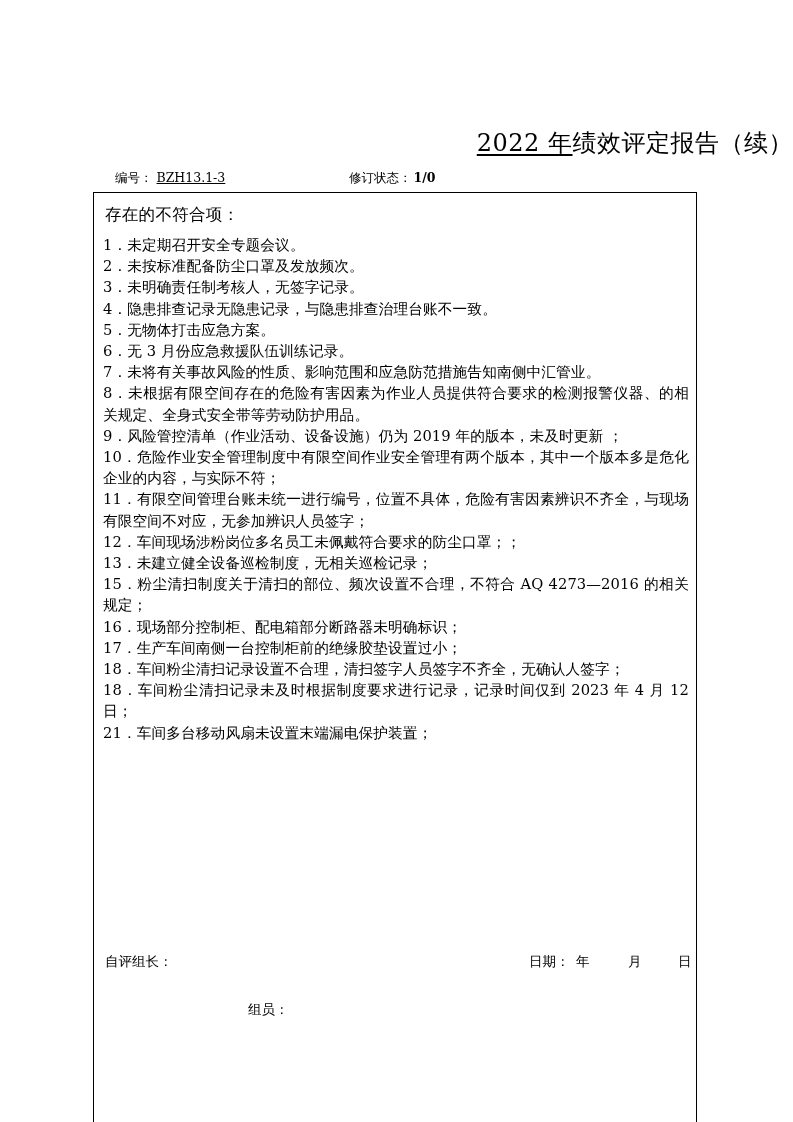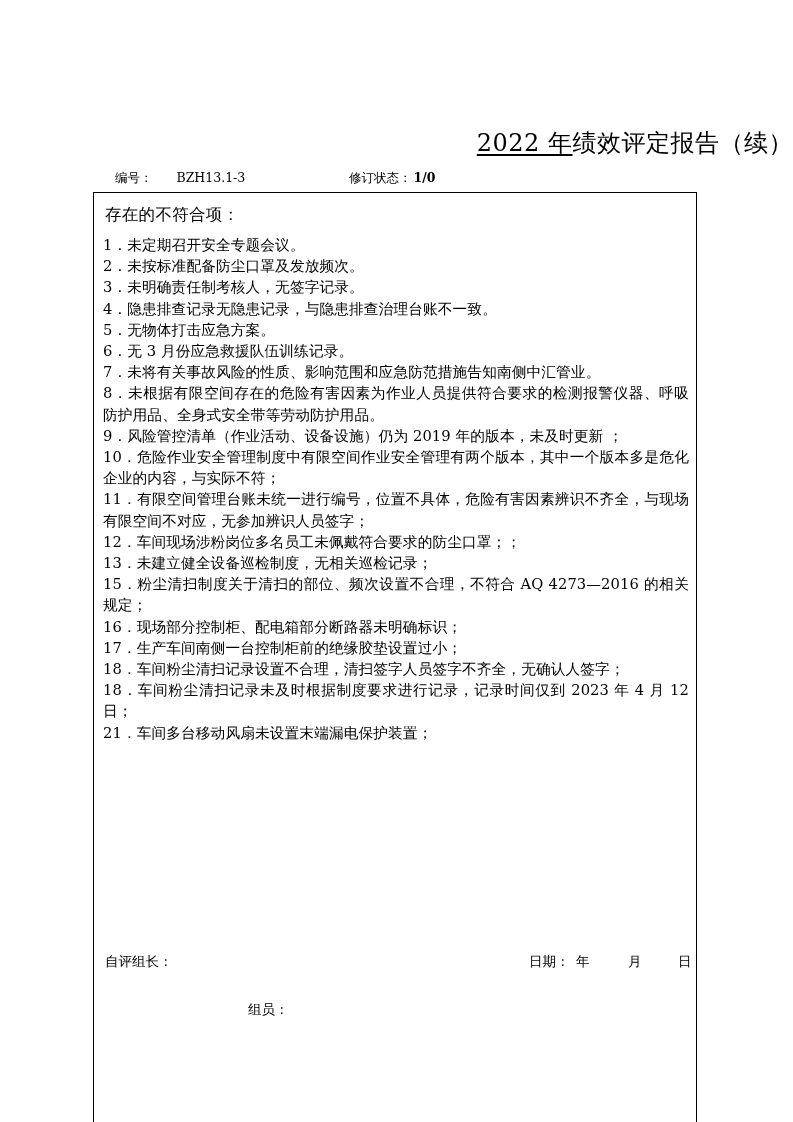--- a/index.html
+++ b/index.html
@@ -51,22 +51,23 @@
     font-size: 12.5px;
     line-height: 20px;
     white-space: nowrap;
   }
   .meta-code {
     position: absolute;
     left: 22px;
     top: 0;
   }
   .meta-code .val {
-    margin-left: 24px;
+    margin-left: 4px;
     font-family: "DejaVu Serif", "Liberation Serif", serif;
+    text-decoration: underline;
   }
   .meta-rev {
     position: absolute;
     left: 256px;
     top: 0;
   }
   .meta-rev .val {
     margin-left: 2px;
     font-weight: bold;
   }
@@ -158,21 +159,21 @@
     <div class="content-inner">
       <div class="section-heading">存在的不符合项：</div>
       <ol class="findings">
           <li><span class="num">1．</span><span class="txt">未定期召开安全专题会议。</span></li>
           <li><span class="num">2．</span><span class="txt">未按标准配备防尘口罩及发放频次。</span></li>
           <li><span class="num">3．</span><span class="txt">未明确责任制考核人，无签字记录。</span></li>
           <li><span class="num">4．</span><span class="txt">隐患排查记录无隐患记录，与隐患排查治理台账不一致。</span></li>
           <li><span class="num">5．</span><span class="txt">无物体打击应急方案。</span></li>
           <li><span class="num">6．</span><span class="txt">无 3 月份应急救援队伍训练记录。</span></li>
           <li><span class="num">7．</span><span class="txt">未将有关事故风险的性质、影响范围和应急防范措施告知南侧中汇管业。</span></li>
-          <li><span class="num">8．</span><span class="txt">未根据有限空间存在的危险有害因素为作业人员提供符合要求的检测报警仪器、呼吸防护用品、全身式安全带等劳动防护用品。</span></li>
+          <li><span class="num">8．</span><span class="txt">未根据有限空间存在的危险有害因素为作业人员提供符合要求的检测报警仪器、的相关规定、全身式安全带等劳动防护用品。</span></li>
           <li><span class="num">9．</span><span class="txt">风险管控清单（作业活动、设备设施）仍为 2019 年的版本，未及时更新 ；</span></li>
           <li><span class="num">10．</span><span class="txt">危险作业安全管理制度中有限空间作业安全管理有两个版本，其中一个版本多是危化企业的内容，与实际不符；</span></li>
           <li><span class="num">11．</span><span class="txt">有限空间管理台账未统一进行编号，位置不具体，危险有害因素辨识不齐全，与现场有限空间不对应，无参加辨识人员签字；</span></li>
           <li><span class="num">12．</span><span class="txt">车间现场涉粉岗位多名员工未佩戴符合要求的防尘口罩；；</span></li>
           <li><span class="num">13．</span><span class="txt">未建立健全设备巡检制度，无相关巡检记录；</span></li>
           <li><span class="num">15．</span><span class="txt">粉尘清扫制度关于清扫的部位、频次设置不合理，不符合 AQ 4273—2016 的相关规定；</span></li>
           <li><span class="num">16．</span><span class="txt">现场部分控制柜、配电箱部分断路器未明确标识；</span></li>
           <li><span class="num">17．</span><span class="txt">生产车间南侧一台控制柜前的绝缘胶垫设置过小；</span></li>
           <li><span class="num">18．</span><span class="txt">车间粉尘清扫记录设置不合理，清扫签字人员签字不齐全，无确认人签字；</span></li>
           <li><span class="num">18．</span><span class="txt">车间粉尘清扫记录未及时根据制度要求进行记录，记录时间仅到 2023 年 4 月 12 日；</span></li>

